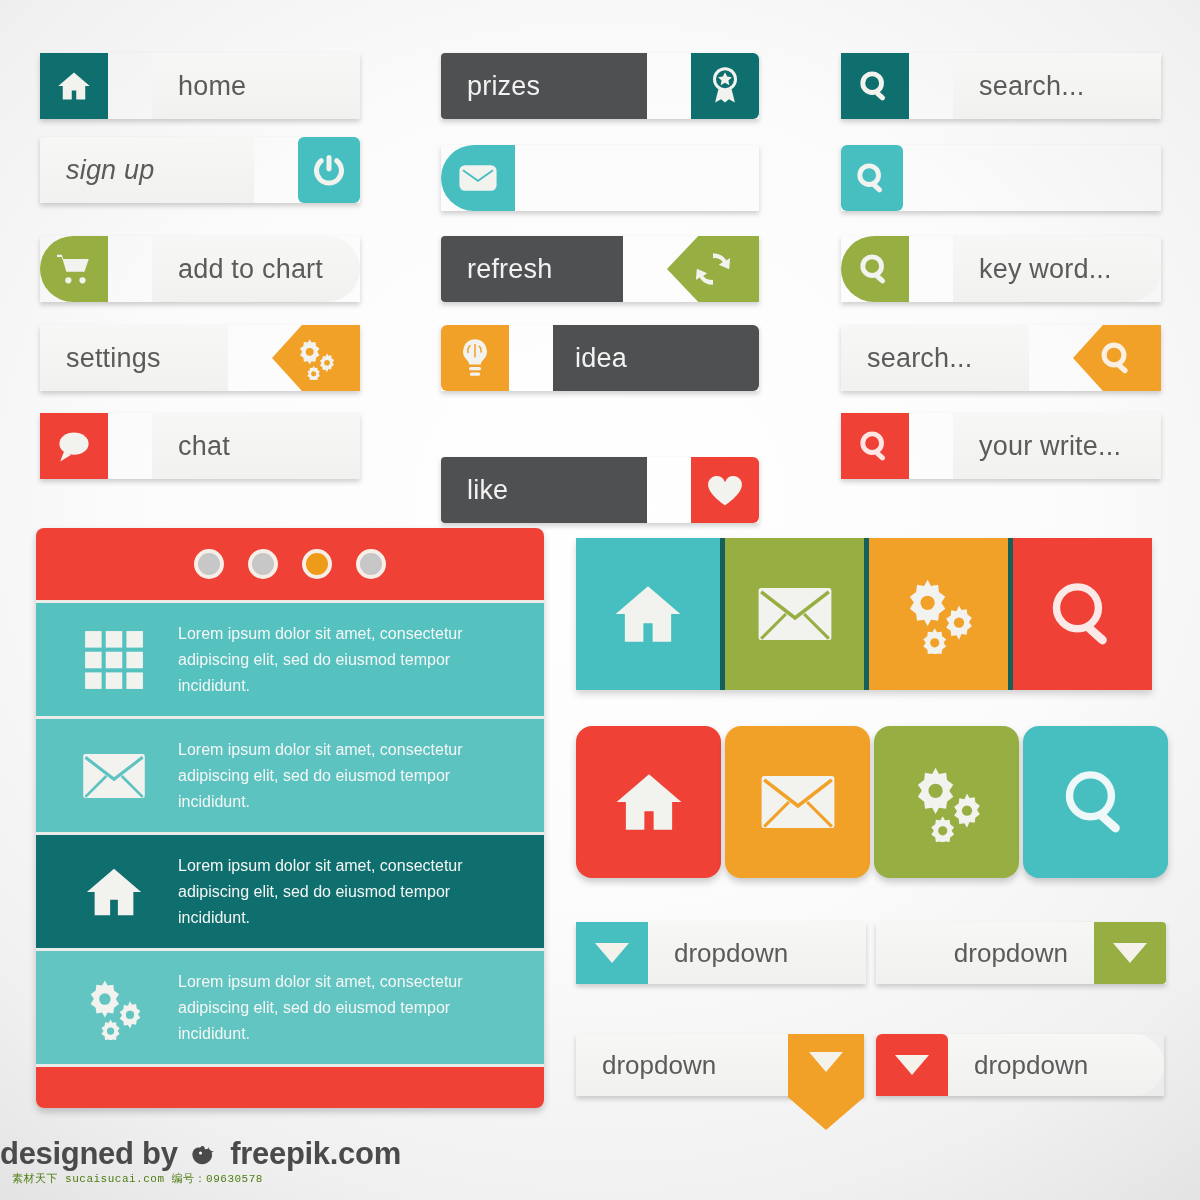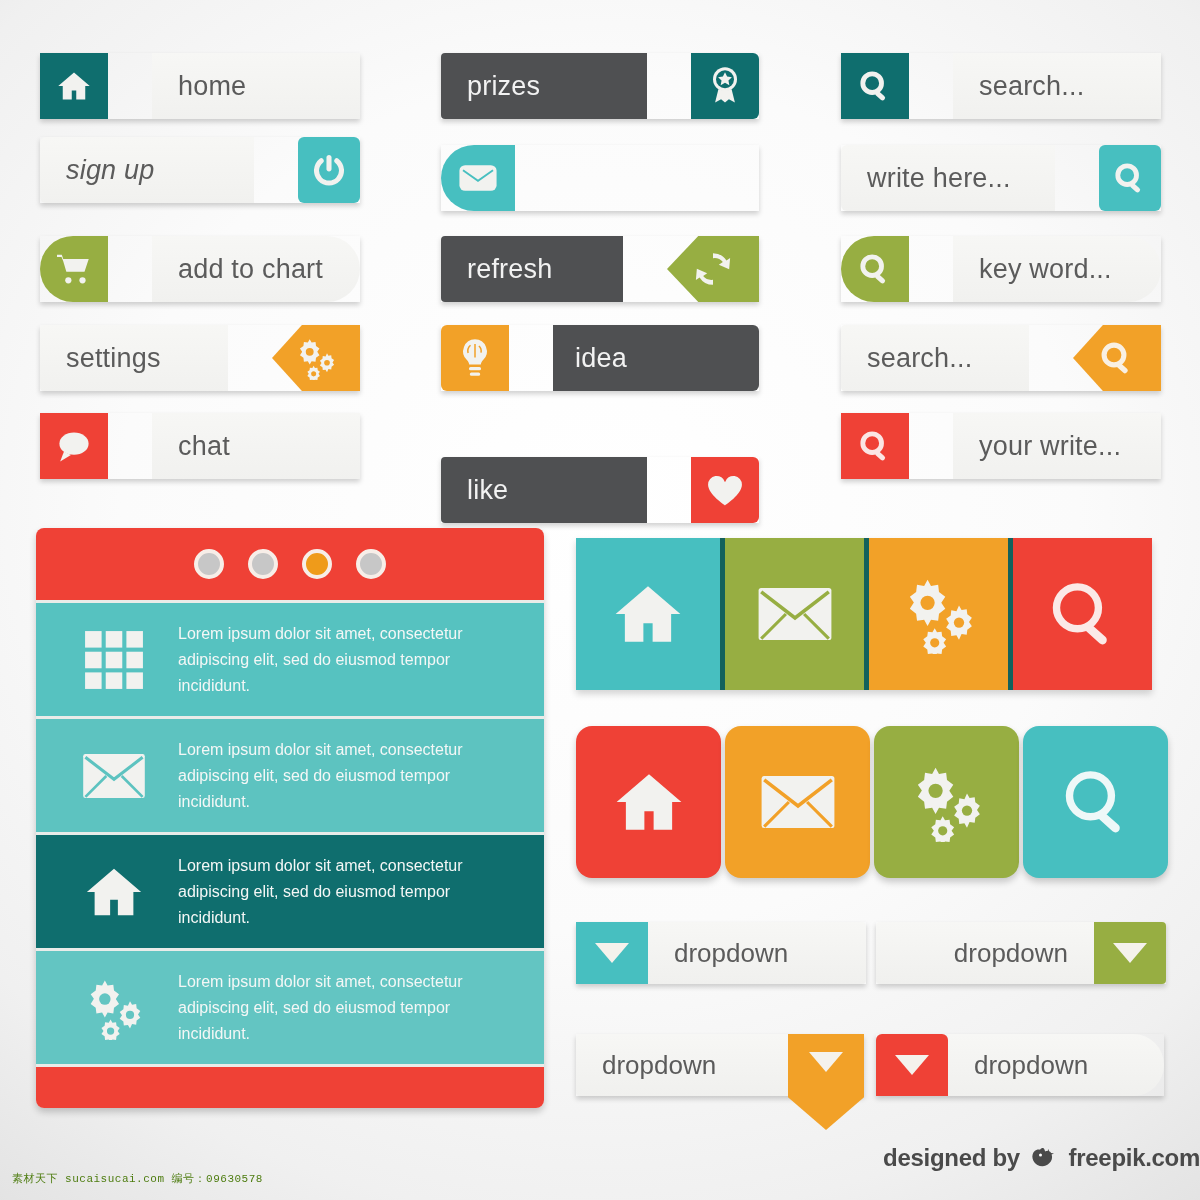--- a/index.html
+++ b/index.html
@@ -119,21 +119,21 @@
   .pin { clip-path: polygon(0 0, 100% 0, 100% 66%, 50% 100%, 0 66%); }
 
   
   #footer-cn {
     position: absolute; left: 12px; bottom: 14px;
     font-size: 11px; color: #4d7c0f; letter-spacing: .5px;
     font-family: Liberation Mono, monospace;
   }
   #footer-freepik {
     position: absolute; left: 0; right: 0; bottom: 28px;
-    text-align: right; font-size: 24px; font-weight: bold; color: #4a4a4a;
+    text-align: left; font-size: 31px; font-weight: bold; color: #4a4a4a;
     letter-spacing: -.3px;
   }
   #footer-freepik .bird { display: inline-block; vertical-align: -3px; margin: 0 4px; }
 </style>
 </head>
 <body>
 
 <div class="btn" id="b-home" style="left:40px; top:53px; width:320px;">
   <div class="ico c-teal r-sq" style="width:68px;">
     <svg width="36" height="36" viewBox="0 0 24 24">
@@ -245,21 +245,20 @@
   <div class="ico c-teal r-sq" style="width:68px;">
     <svg width="34" height="34" viewBox="0 0 24 24">
       <circle cx="10" cy="10" r="6.6" fill="none" stroke="#f2f2ef" stroke-width="3.4"></circle>
       <rect class="wht" x="13.6" y="14.6" width="8.4" height="3.6" rx="1.8" transform="rotate(42 13.6 14.6)"></rect>
     </svg>
   </div>
   <div class="lbl lightface pad-l">search...</div>
 </div>
 
 <div class="btn" id="s-write-here" style="left:841px; top:145px; width:320px;">
-  <div class="lbl lightface pad-l r-sm-l">write here...</div>
   <div class="ico c-cyan r-all-sm" style="width:62px;">
     <svg width="34" height="34" viewBox="0 0 24 24">
       <circle cx="10" cy="10" r="6.6" fill="none" stroke="#f2f2ef" stroke-width="3.4"></circle>
       <rect class="wht" x="13.6" y="14.6" width="8.4" height="3.6" rx="1.8" transform="rotate(42 13.6 14.6)"></rect>
     </svg>
   </div>
 </div>
 
 <div class="btn" id="s-key-word" style="left:841px; top:236px; width:320px;">
   <div class="ico c-olive r-pill-l" style="width:68px;">

